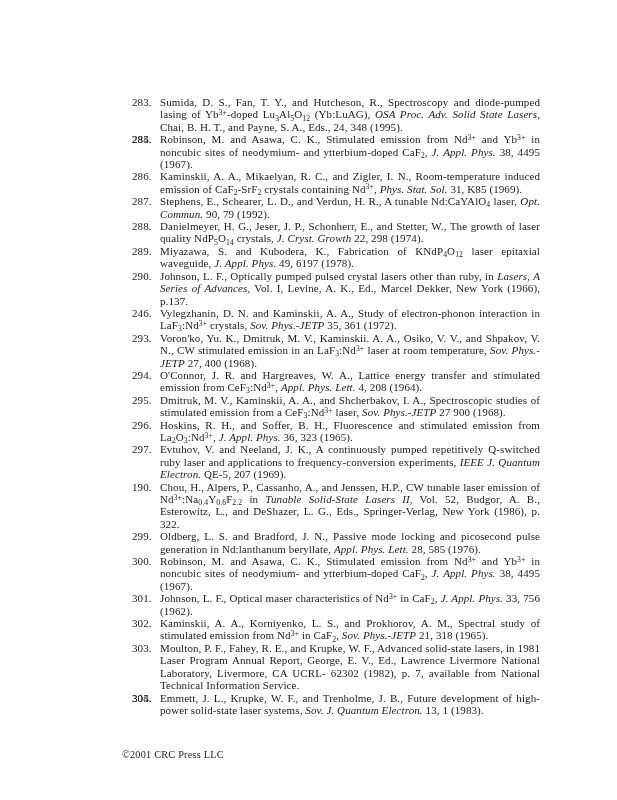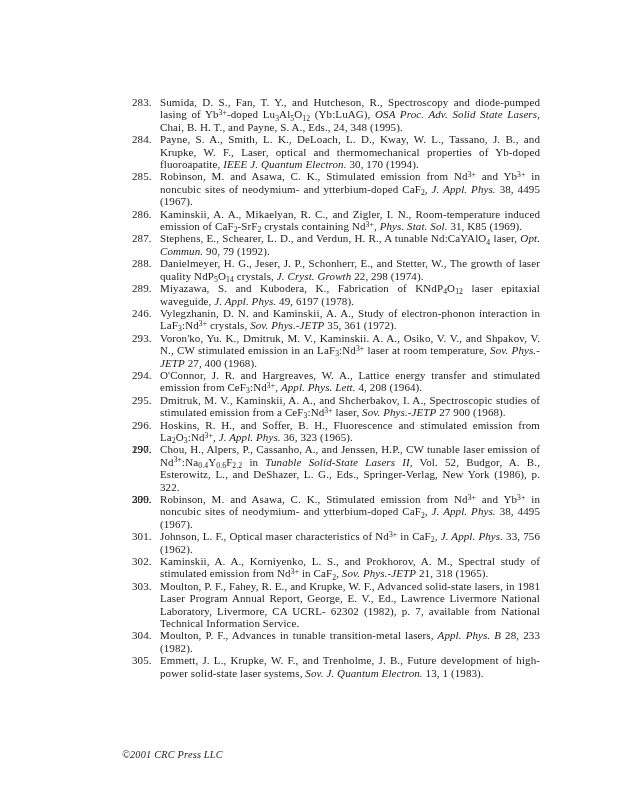--- a/index.html
+++ b/index.html
@@ -46,36 +46,34 @@
     vertical-align: baseline;
   }
   .ref sup { top: -0.45em; }
   .ref sub { top: 0.28em; }
   .copyright {
     position: absolute;
     left: 122px;
     top: 749px;
     font-size: 10.3px;
     letter-spacing: 0.2px;
-    font-style: italic;
   }
 </style>
 </head>
 <body>
 
 <div class="page">
   <ol class="ref-list">
   <li class="ref">
     <span class="ref-num">283.</span>
     <span class="ref-body">Sumida, D. S., Fan, T. Y., and Hutcheson, R., Spectroscopy and diode-pumped lasing of Yb<sup>3+</sup>-doped Lu<sub>3</sub>Al<sub>5</sub>O<sub>12</sub> (Yb:LuAG), <i>OSA Proc. Adv. Solid State Lasers</i>, Chai, B. H. T., and Payne, S. A., Eds., 24, 348 (1995).</span>
   </li>
 
   <li class="ref">
     <span class="ref-num">284.</span>
-    <span class="ref-body">Payne, S. A., Smith, L. K., DeLoach, L. D., Kway, W. L., Tassano, J. B., and Krupke, W. F., Laser, optical and thermomechanical properties of Yb-doped fluoroapatite, <i>IEEE J. Quantum Electron.</i> 30, 170 (1994).</span>
   </li>
 
   <li class="ref">
     <span class="ref-num">285.</span>
     <span class="ref-body">Robinson, M. and Asawa, C. K., Stimulated emission from Nd<sup>3+</sup> and Yb<sup>3+</sup> in noncubic sites of neodymium- and ytterbium-doped CaF<sub>2</sub>, <i>J. Appl. Phys.</i> 38, 4495 (1967).</span>
   </li>
 
   <li class="ref">
     <span class="ref-num">286.</span>
     <span class="ref-body">Kaminskii, A. A., Mikaelyan, R. C., and Zigler, I. N., Room-temperature induced emission of CaF<sub>2</sub>-SrF<sub>2</sub> crystals containing Nd<sup>3+</sup>, <i>Phys. Stat. Sol.</i> 31, K85 (1969).</span>
@@ -89,20 +87,24 @@
   <li class="ref">
     <span class="ref-num">288.</span>
     <span class="ref-body">Danielmeyer, H. G., Jeser, J. P., Schonherr, E., and Stetter, W., The growth of laser quality NdP<sub>5</sub>O<sub>14</sub> crystals, <i>J. Cryst. Growth</i> 22, 298 (1974).</span>
   </li>
 
   <li class="ref">
     <span class="ref-num">289.</span>
     <span class="ref-body">Miyazawa, S. and Kubodera, K., Fabrication of KNdP<sub>4</sub>O<sub>12</sub> laser epitaxial waveguide, <i>J. Appl. Phys.</i> 49, 6197 (1978).</span>
   </li>
 
+  <li class="ref">
+    <span class="ref-num">290.</span>
+    <span class="ref-body">Johnson, L. F., Optically pumped pulsed crystal lasers other than ruby, in <i>Lasers, A Series of Advances</i>, Vol. I, Levine, A. K., Ed., Marcel Dekker, New York (1966), p.137.</span>
+  </li>
 
 
   <li class="ref">
     <span class="ref-num">246.</span>
     <span class="ref-body">Vylegzhanin, D. N. and Kaminskii, A. A., Study of electron-phonon interaction in LaF<sub>3</sub>:Nd<sup>3+</sup> crystals, <i>Sov. Phys.-JETP</i> 35, 361 (1972).</span>
   </li>
 
   <li class="ref">
     <span class="ref-num">293.</span>
     <span class="ref-body">Voron'ko, Yu. K., Dmitruk, M. V., Kaminskii. A. A., Osiko, V. V., and Shpakov, V. N., CW stimulated emission in an LaF<sub>3</sub>:Nd<sup>3+</sup> laser at room temperature, <i>Sov. Phys.-JETP</i> 27, 400 (1968).</span>
@@ -118,29 +120,31 @@
     <span class="ref-body">Dmitruk, M. V., Kaminskii, A. A., and Shcherbakov, I. A., Spectroscopic studies of stimulated emission from a CeF<sub>3</sub>:Nd<sup>3+</sup> laser, <i>Sov. Phys.-JETP</i> 27 900 (1968).</span>
   </li>
 
   <li class="ref">
     <span class="ref-num">296.</span>
     <span class="ref-body">Hoskins, R. H., and Soffer, B. H., Fluorescence and stimulated emission from La<sub>2</sub>O<sub>3</sub>:Nd<sup>3+</sup>, <i>J. Appl. Phys.</i> 36, 323 (1965).</span>
   </li>
 
   <li class="ref">
     <span class="ref-num">297.</span>
+    <span class="ref-body">Evtuhov, V. and Neeland, J. K., A continuously pumped repetitively Q-switched ruby laser and applications to frequency-conversion experiments, <i>IEEE J. Quantum Electron.</i> QE-5, 207 (1969).</span>
   </li>
 
   <li class="ref">
     <span class="ref-num">190.</span>
     <span class="ref-body">Chou, H., Alpers, P., Cassanho, A., and Jenssen, H.P., CW tunable laser emission of Nd<sup>3+</sup>:Na<sub>0.4</sub>Y<sub>0.6</sub>F<sub>2.2</sub> in <i>Tunable Solid-State Lasers II</i>, Vol. 52, Budgor, A. B., Esterowitz, L., and DeShazer, L. G., Eds., Springer-Verlag, New York (1986), p. 322.</span>
   </li>
 
   <li class="ref">
     <span class="ref-num">299.</span>
+    <span class="ref-body">Oldberg, L. S. and Bradford, J. N., Passive mode locking and picosecond pulse generation in Nd:lanthanum beryllate, <i>Appl. Phys. Lett.</i> 28, 585 (1976).</span>
   </li>
 
   <li class="ref">
     <span class="ref-num">300.</span>
     <span class="ref-body">Robinson, M. and Asawa, C. K., Stimulated emission from Nd<sup>3+</sup> and Yb<sup>3+</sup> in noncubic sites of neodymium- and ytterbium-doped CaF<sub>2</sub>, <i>J. Appl. Phys.</i> 38, 4495 (1967).</span>
   </li>
 
   <li class="ref">
     <span class="ref-num">301.</span>
     <span class="ref-body">Johnson, L. F., Optical maser characteristics of Nd<sup>3+</sup> in CaF<sub>2</sub>, <i>J. Appl. Phys.</i> 33, 756 (1962).</span>
@@ -151,21 +155,20 @@
     <span class="ref-body">Kaminskii, A. A., Korniyenko, L. S., and Prokhorov, A. M., Spectral study of stimulated emission from Nd<sup>3+</sup> in CaF<sub>2</sub>, <i>Sov. Phys.-JETP</i> 21, 318 (1965).</span>
   </li>
 
   <li class="ref">
     <span class="ref-num">303.</span>
     <span class="ref-body">Moulton, P. F., Fahey, R. E., and Krupke, W. F., Advanced solid-state lasers, in 1981 Laser Program Annual Report, George, E. V., Ed., Lawrence Livermore National Laboratory, Livermore, CA UCRL- 62302 (1982), p. 7, available from National Technical Information Service.</span>
   </li>
 
   <li class="ref">
     <span class="ref-num">304.</span>
-    <span class="ref-body">Moulton, P. F., Advances in tunable transition-metal lasers, <i>Appl. Phys. B</i> 28, 233 (1982).</span>
   </li>
 
   <li class="ref">
     <span class="ref-num">305.</span>
     <span class="ref-body">Emmett, J. L., Krupke, W. F., and Trenholme, J. B., Future development of high-power solid-state laser systems, <i>Sov. J. Quantum Electron.</i> 13, 1 (1983).</span>
   </li>
 </ol>
   <div class="copyright">©2001 CRC Press LLC</div>
 </div>
 

